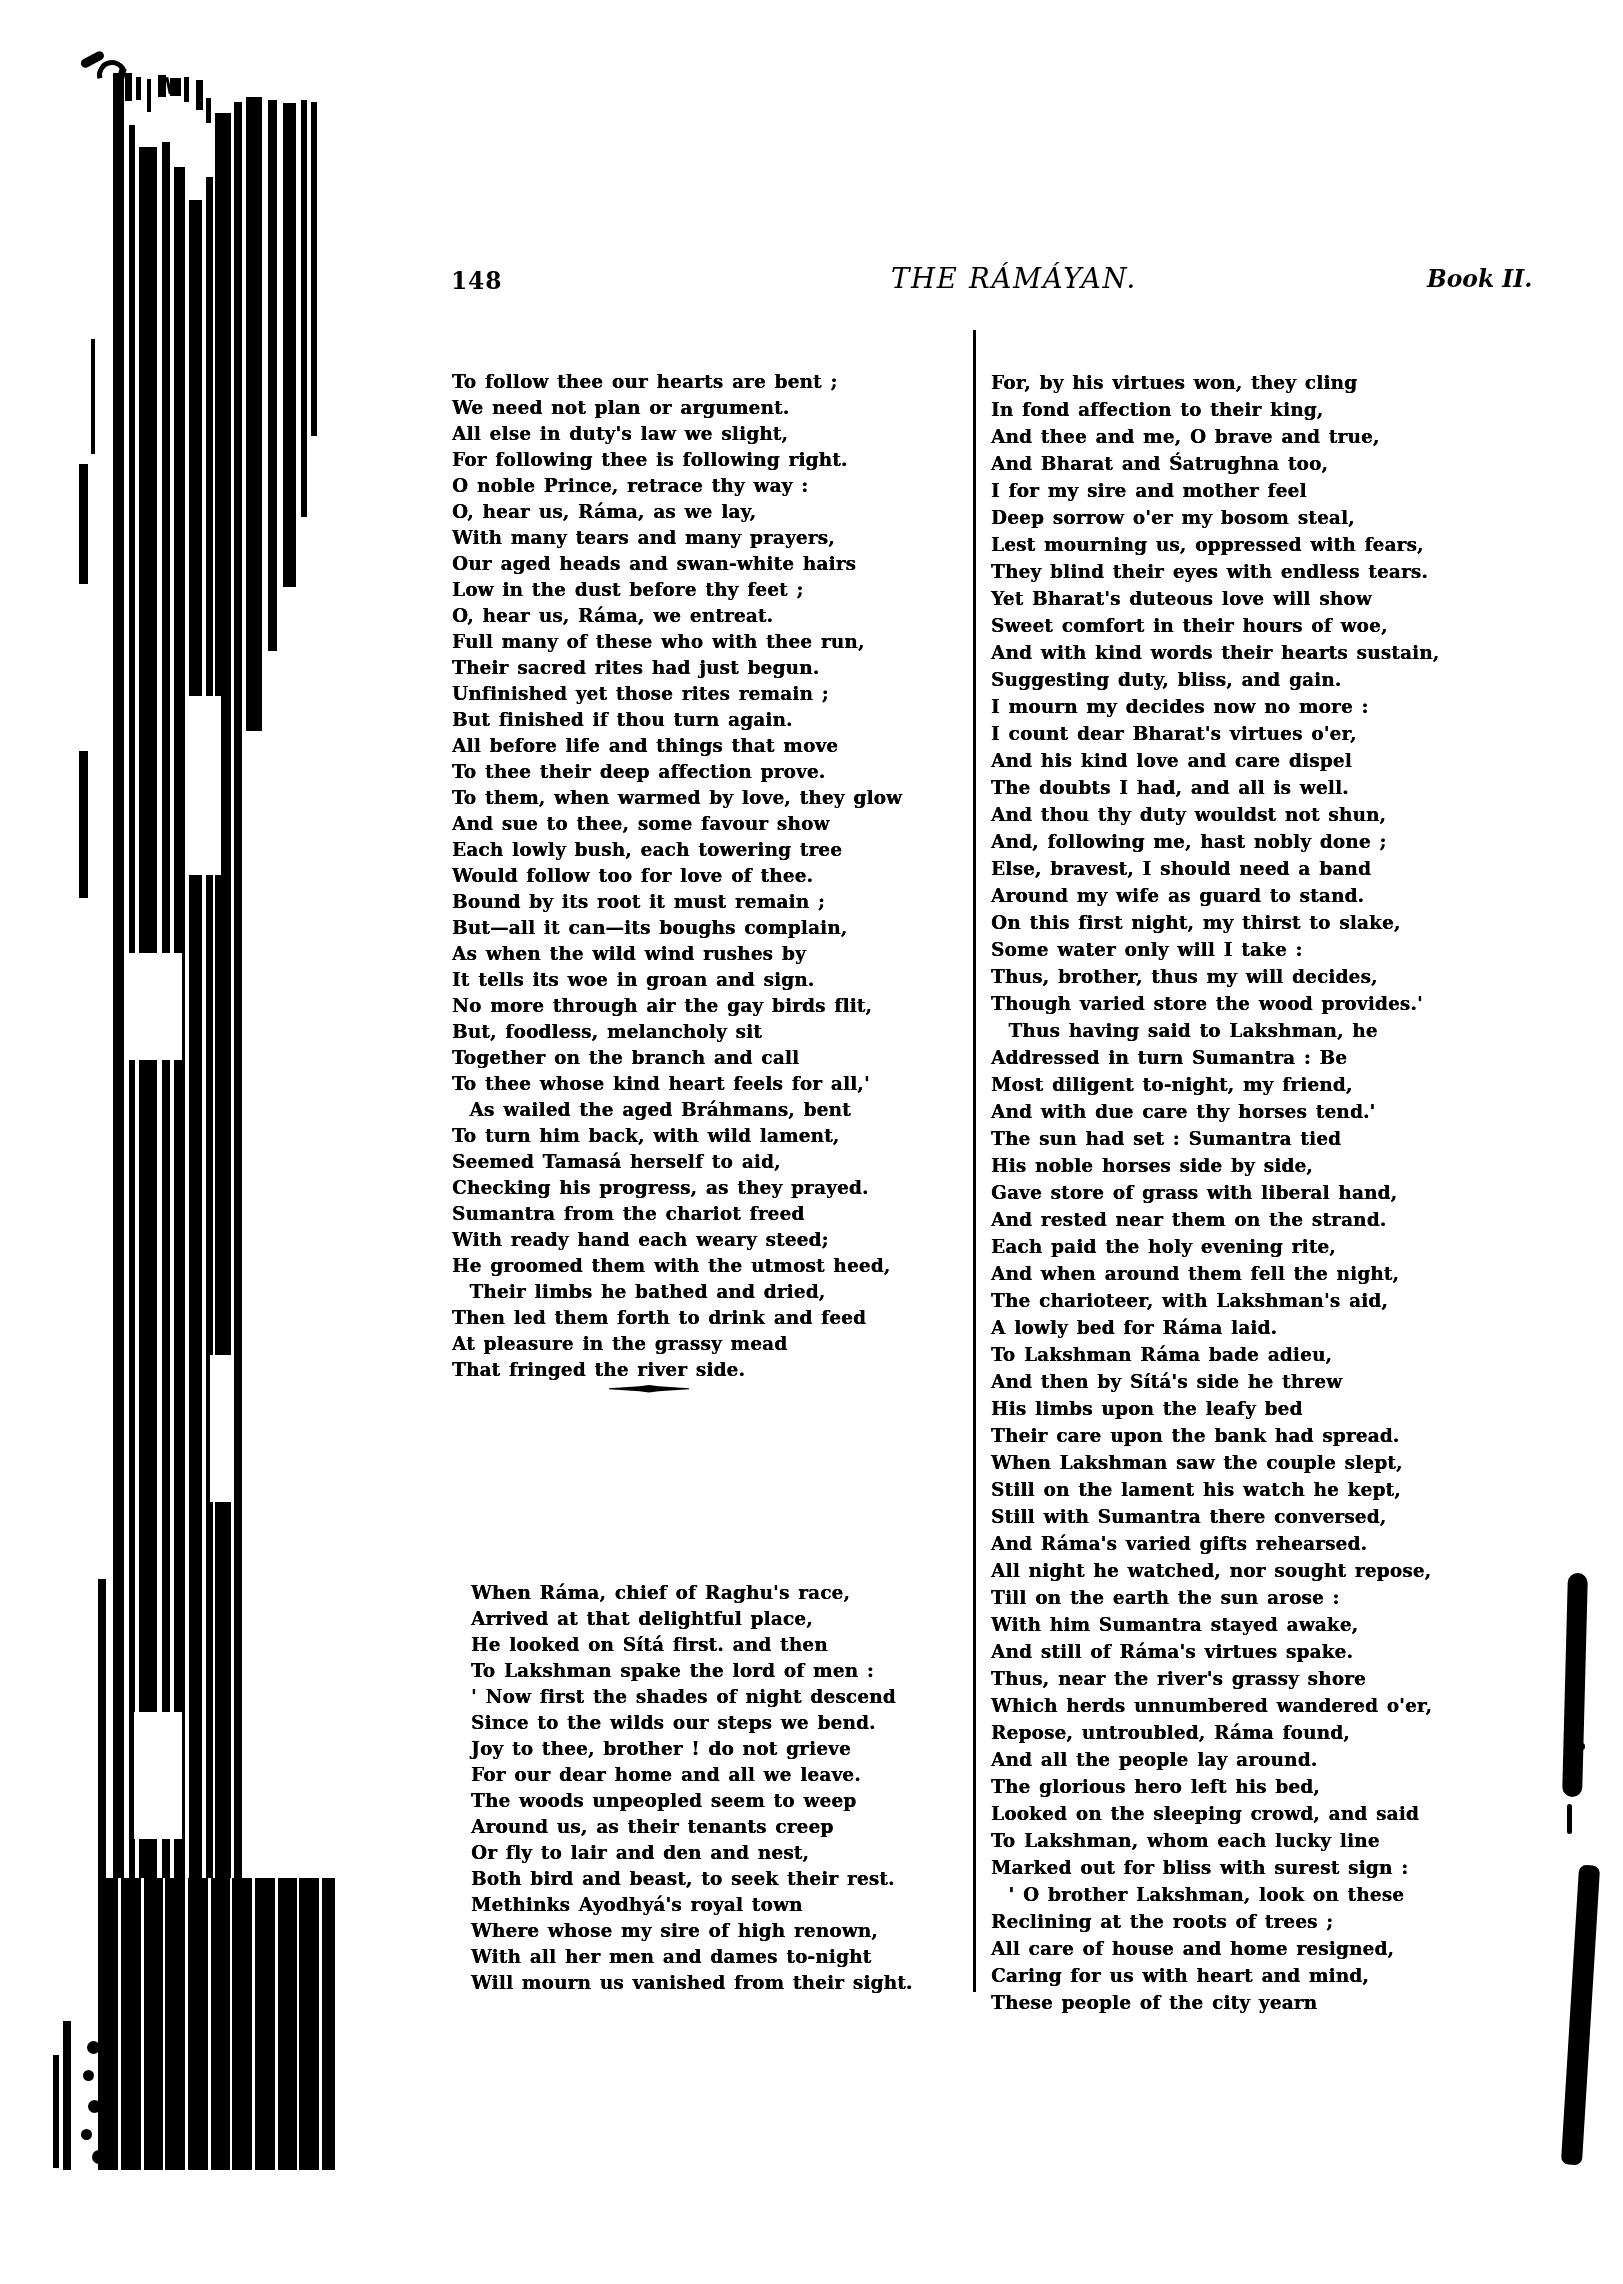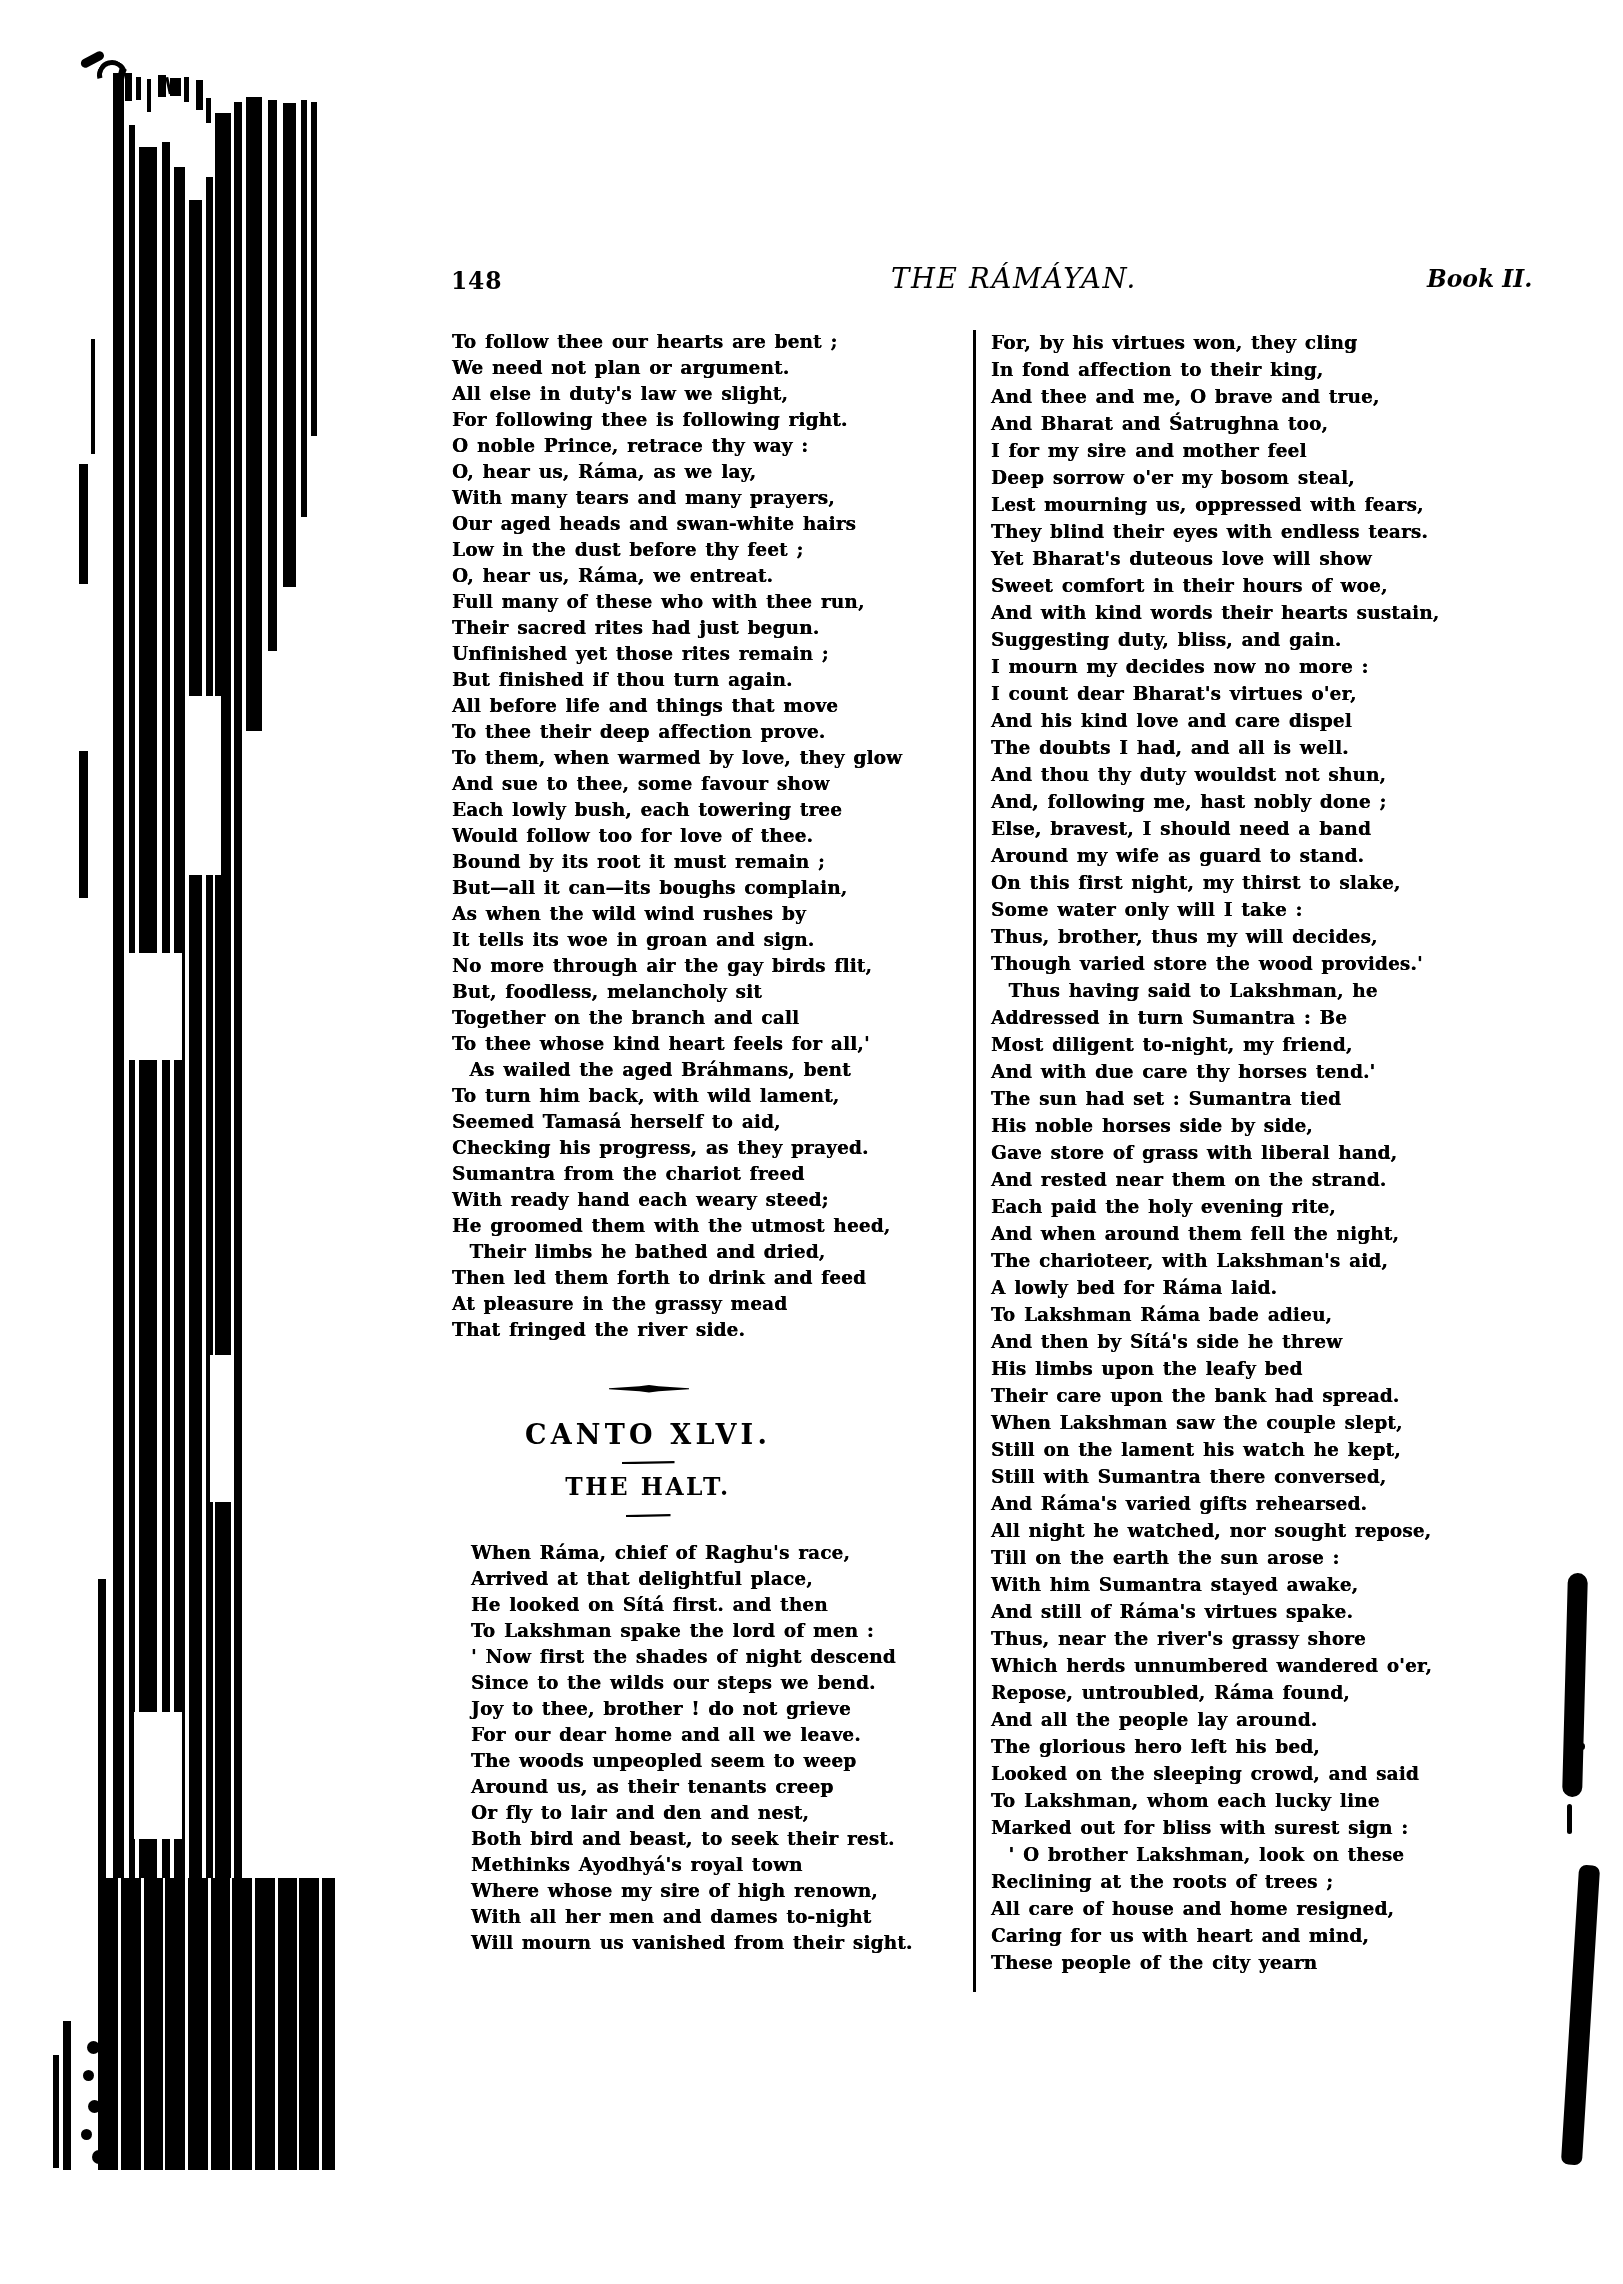--- a/index.html
+++ b/index.html
@@ -18,21 +18,21 @@
   }
   .hdr-title{
     position:absolute;left:1014px;top:262px;transform:translateX(-50%);
     font-size:27.5px;font-weight:normal;font-style:italic;letter-spacing:1.7px;white-space:nowrap;
   }
   .hdr-book{
     position:absolute;left:1427px;top:265px;width:134px;
     font-size:23.4px;font-weight:bold;font-style:italic;white-space:nowrap;
   }
   
-  .col{position:absolute;width:392px;}
+  .col{position:absolute;width:392px;margin-top:40px;}
   .col .line{
     white-space:pre;
     font-size:18.4px;
     font-weight:bold;
     letter-spacing:0.2px;
     word-spacing:2.1px;
     text-shadow:0.3px 0 0 #000;
   }
   .col-left{left:452px;top:329px;}
   .col-left .line{height:26px;line-height:26px;}
@@ -183,26 +183,20 @@
       <div class="line">Sumantra from the chariot freed</div>
       <div class="line">With ready hand each weary steed;</div>
       <div class="line">He groomed them with the utmost heed,</div>
       <div class="line">  Their limbs he bathed and dried,</div>
       <div class="line">Then led them forth to drink and feed</div>
       <div class="line">At pleasure in the grassy mead</div>
       <div class="line">That fringed the river side.</div>
     </div>
 
   <div class="swell-rule"></div>
-  <div class="canto-head">
-    <div class="canto-title">CANTO XLVI.</div>
-    <div class="dash-rule"></div>
-    <div class="canto-sub">THE HALT.</div>
-    <div class="dash-rule second"></div>
-  </div>
 
   <div class="col col-canto">
       <div class="line">When Ráma, chief of Raghu's race,</div>
       <div class="line">Arrived at that delightful place,</div>
       <div class="line">He looked on Sítá first. and then</div>
       <div class="line">To Lakshman spake the lord of men :</div>
       <div class="line">' Now first the shades of night descend</div>
       <div class="line">Since to the wilds our steps we bend.</div>
       <div class="line">Joy to thee, brother ! do not grieve</div>
       <div class="line">For our dear home and all we leave.</div>

